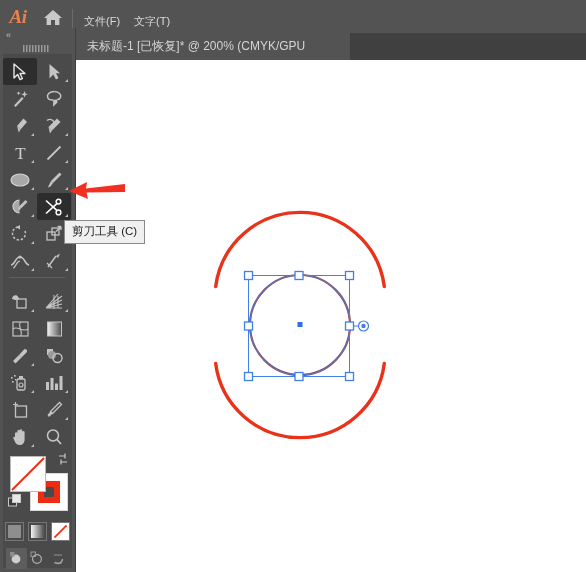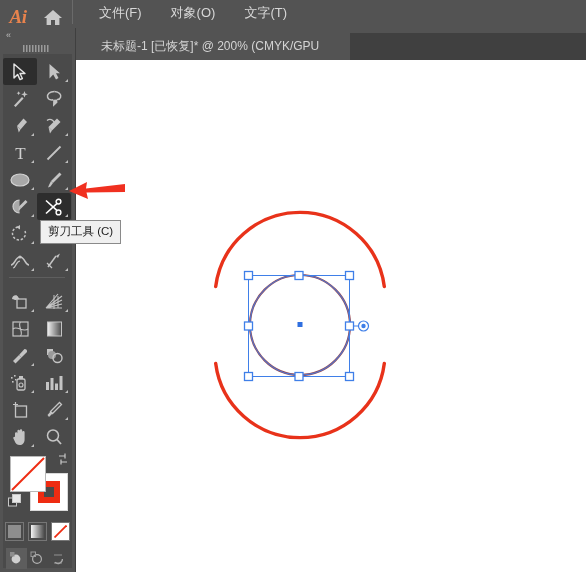--- a/index.html
+++ b/index.html
@@ -9,51 +9,51 @@
     font-family:"Liberation Sans","DejaVu Sans",sans-serif;
     overflow:hidden;
     -webkit-font-smoothing:antialiased;
   }
   #app{position:relative;width:586px;height:572px;}
 
   
   .menubar{
     position:absolute;left:0;top:0;width:586px;height:33px;
     background:#535353;
-    display:flex;align-items:flex-start;
+    display:flex;align-items:flex-end;
   }
   .ai-logo{
     width:36px;height:33px;display:flex;align-items:center;justify-content:center;
     color:#E8834D;font-size:19px;font-weight:bold;font-style:italic;
     font-family:"Liberation Serif","DejaVu Serif",serif;
     letter-spacing:-0.5px;
   }
   .home-btn{
     width:34px;height:33px;display:flex;align-items:center;justify-content:center;
   }
   .menu-divider{
     width:1px;height:24px;background:#6a6a6a;margin:0 4px 0 2px;
   }
   .menu-item{
-    color:#d8d8d8;font-size:13px;padding:4px 7px;white-space:nowrap;margin-left:15px;
+    color:#d8d8d8;font-size:11px;padding:4px 7px;white-space:nowrap;
   }
 
   
   .tabbar{
     position:absolute;left:75px;top:33px;width:511px;height:27px;
     background:#404040;
   }
   .doc-tab{
     position:absolute;left:0;top:0;height:27px;width:275px;
     background:#535353;
     display:flex;align-items:center;
     overflow:hidden;
   }
   .doc-tab .label{
-    color:#d4d4d4;font-size:12px;white-space:nowrap;padding-left:26px;
+    color:#d4d4d4;font-size:12px;white-space:nowrap;padding-left:12px;
   }
 
   
   .canvas{
     position:absolute;left:75px;top:60px;width:511px;height:512px;
     background:#ffffff;
     overflow:hidden;
   }
   .canvas svg{display:block;}
 
@@ -133,21 +133,21 @@
   .draw-row{
     display:flex;justify-content:center;margin-top:7px;
   }
   .draw-btn{
     width:21px;height:21px;display:flex;align-items:center;justify-content:center;
   }
   .draw-btn.sel{background:#5d5d5d;}
 
   
   .tooltip{
-    position:absolute;left:40px;top:220px;
+    position:absolute;left:64px;top:220px;
     background:#f0f0f0;border:1px solid #8a8a8a;
     color:#1c1c1c;font-size:11.5px;
     padding:3px 7px 4px 7px;
     white-space:nowrap;
     z-index:50;
   }
 
   
   .annot-arrow{
     position:absolute;left:68px;top:178px;z-index:60;
@@ -161,21 +161,20 @@
 
   <div class="menubar">
     <div class="ai-logo">Ai</div>
     <div class="home-btn">
       <svg width="22" height="20" viewBox="0 0 22 20">
         <path d="M11 3 L20 11 L17.4 11 L17.4 18 L13 18 L13 13 L9 13 L9 18 L4.6 18 L4.6 11 L2 11 Z" fill="#c9c9c9"></path>
       </svg>
     </div>
     <div class="menu-divider"></div>
     <div class="menu-item">文件(F)</div>
-    <div class="menu-item">对象(O)</div>
     <div class="menu-item">文字(T)</div>
   </div>
 
   <div class="tabbar">
     <div class="doc-tab">
       <span class="label">未标题-1 [已恢复]* @ 200% (CMYK/GPU</span>
     </div>
   </div>
 
   <div class="canvas">

